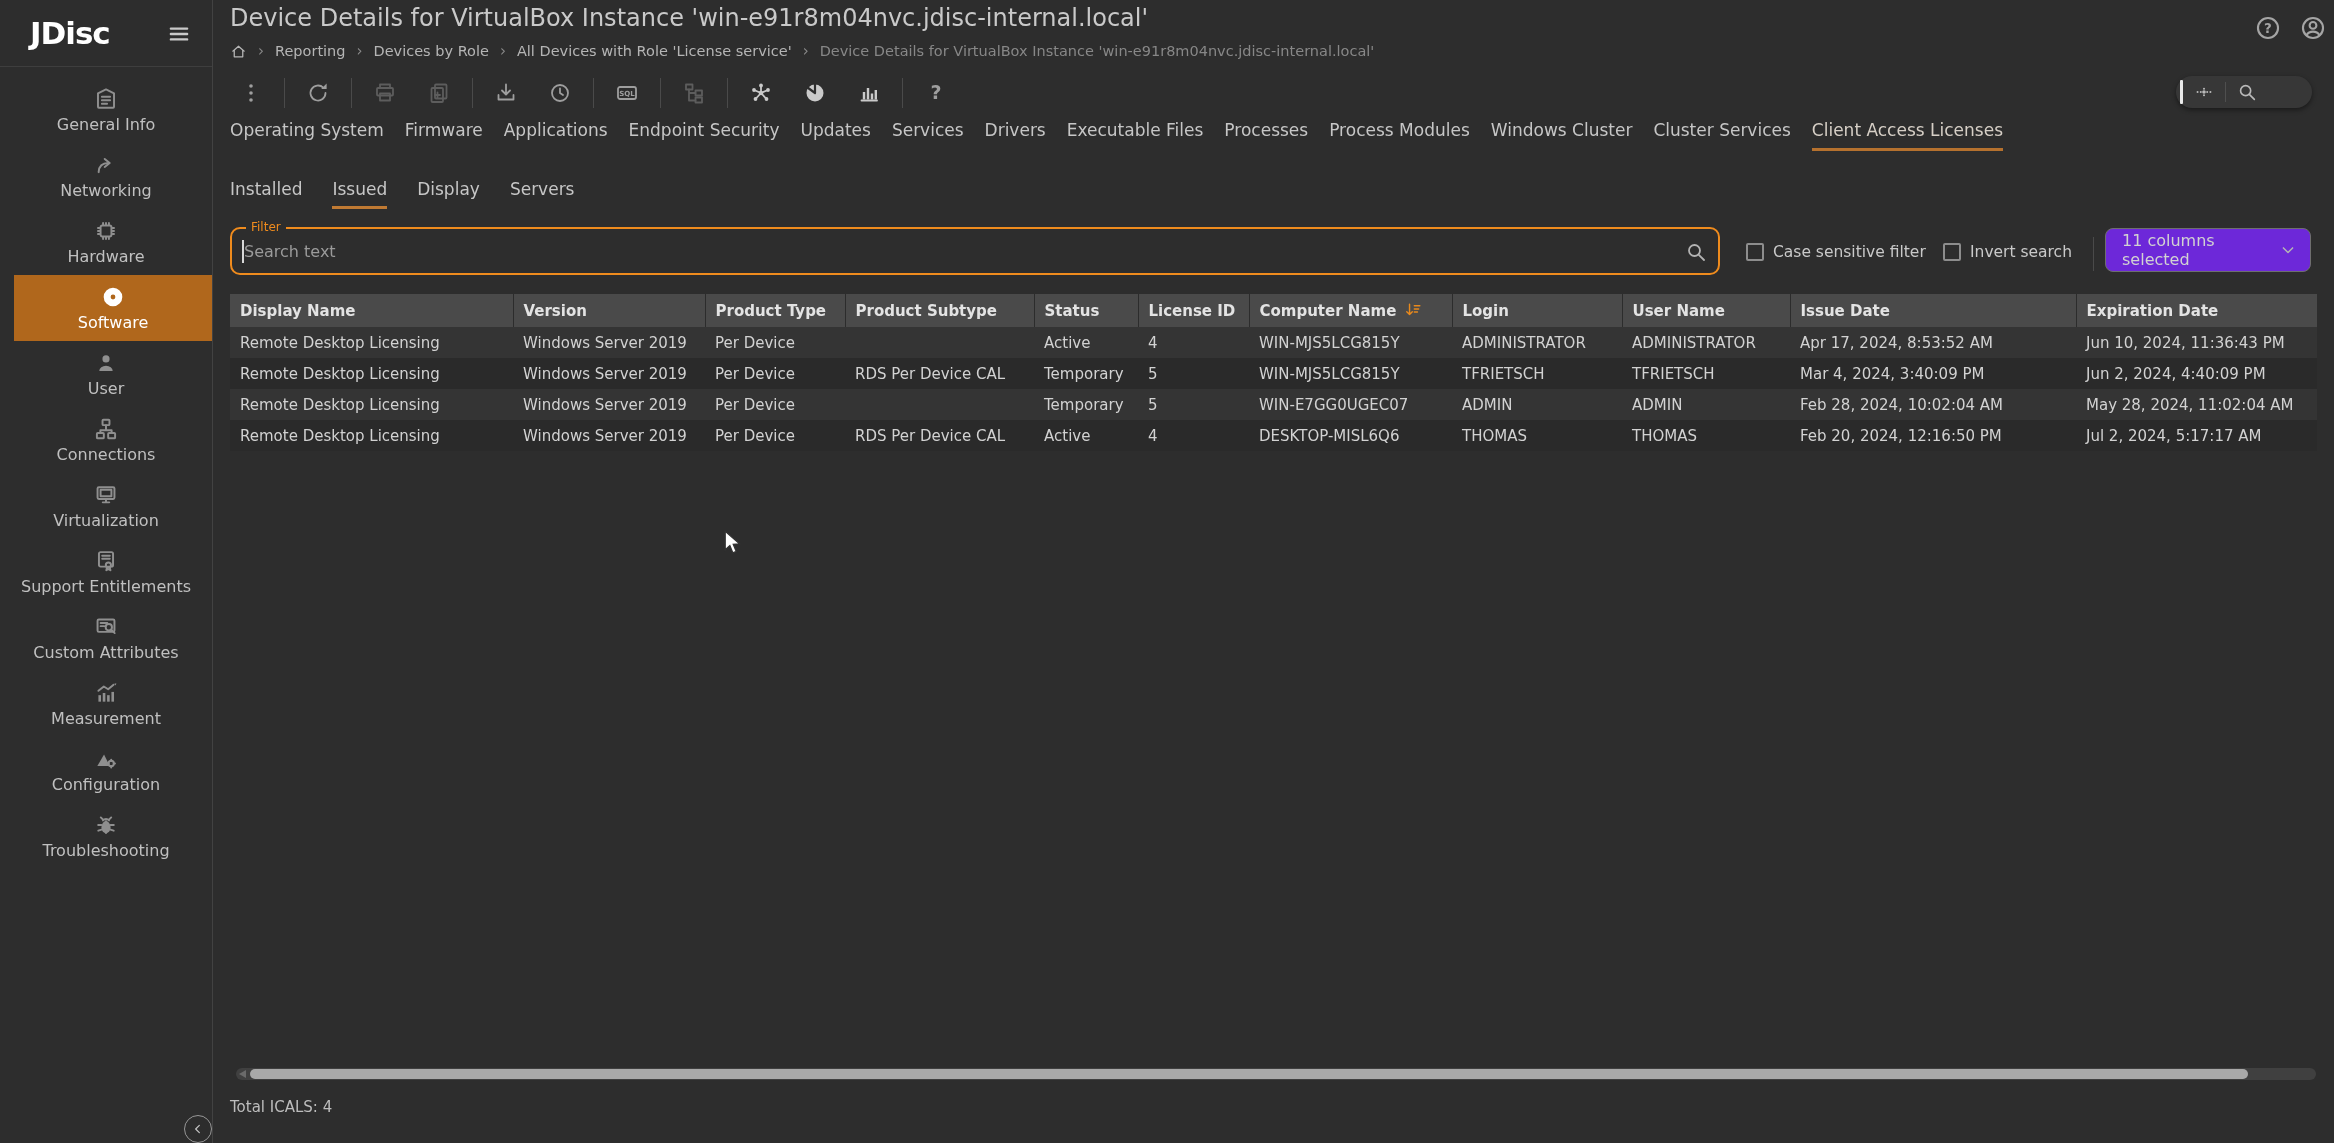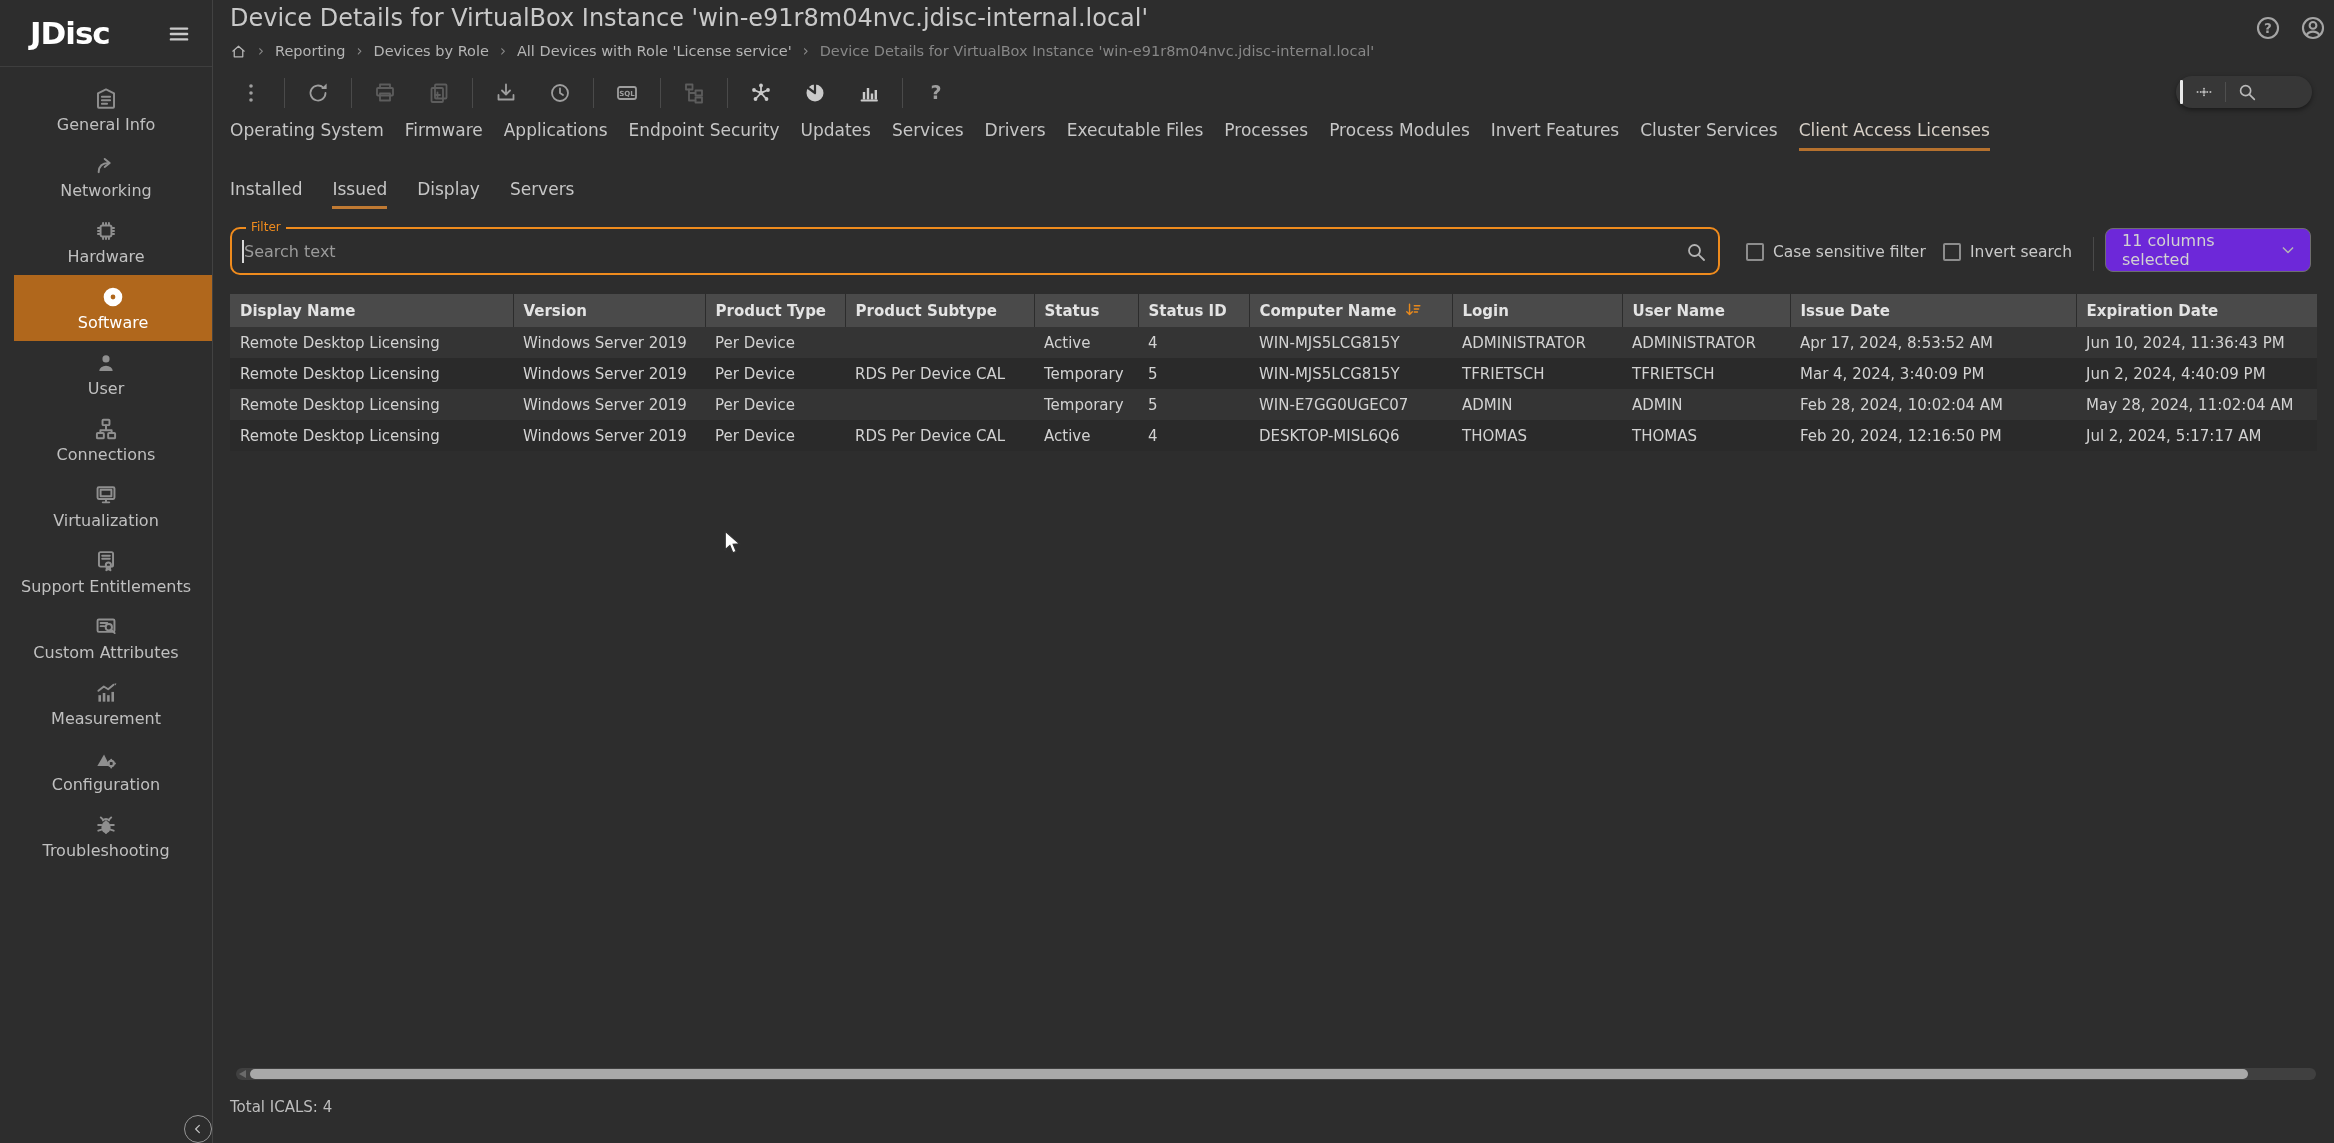--- a/index.html
+++ b/index.html
@@ -403,21 +403,21 @@
         <div class="tab">Operating System</div>
         <div class="tab">Firmware</div>
         <div class="tab">Applications</div>
         <div class="tab">Endpoint Security</div>
         <div class="tab">Updates</div>
         <div class="tab">Services</div>
         <div class="tab">Drivers</div>
         <div class="tab">Executable Files</div>
         <div class="tab">Processes</div>
         <div class="tab">Process Modules</div>
-        <div class="tab">Invert Features</div>
+        <div class="tab">Windows Cluster</div>
         <div class="tab">Cluster Services</div>
         <div class="tab active">Client Access Licenses</div>
       </div>
     <div class="subtabs">
         <div class="subtab">Installed</div>
         <div class="subtab active">Issued</div>
         <div class="subtab">Display</div>
         <div class="subtab">Servers</div>
       </div>
 
@@ -488,21 +488,21 @@
                 <span>Product Subtype</span>
               </span>
             </th>
             <th>
               <span class="th-inner">
                 <span>Status</span>
               </span>
             </th>
             <th>
               <span class="th-inner">
-                <span>Status ID</span>
+                <span>License ID</span>
               </span>
             </th>
             <th>
               <span class="th-inner">
                 <span>Computer Name</span>
                 <span class="icon sort-ic">
                   <svg viewBox="0 0 24 24" width="19" height="19">
                     <path d="M7 4v13M3.5 13.5L7 17l3.5-3.5M13 6h7M13 10h5.5M13 14h4"></path>
                   </svg>
                 </span>

